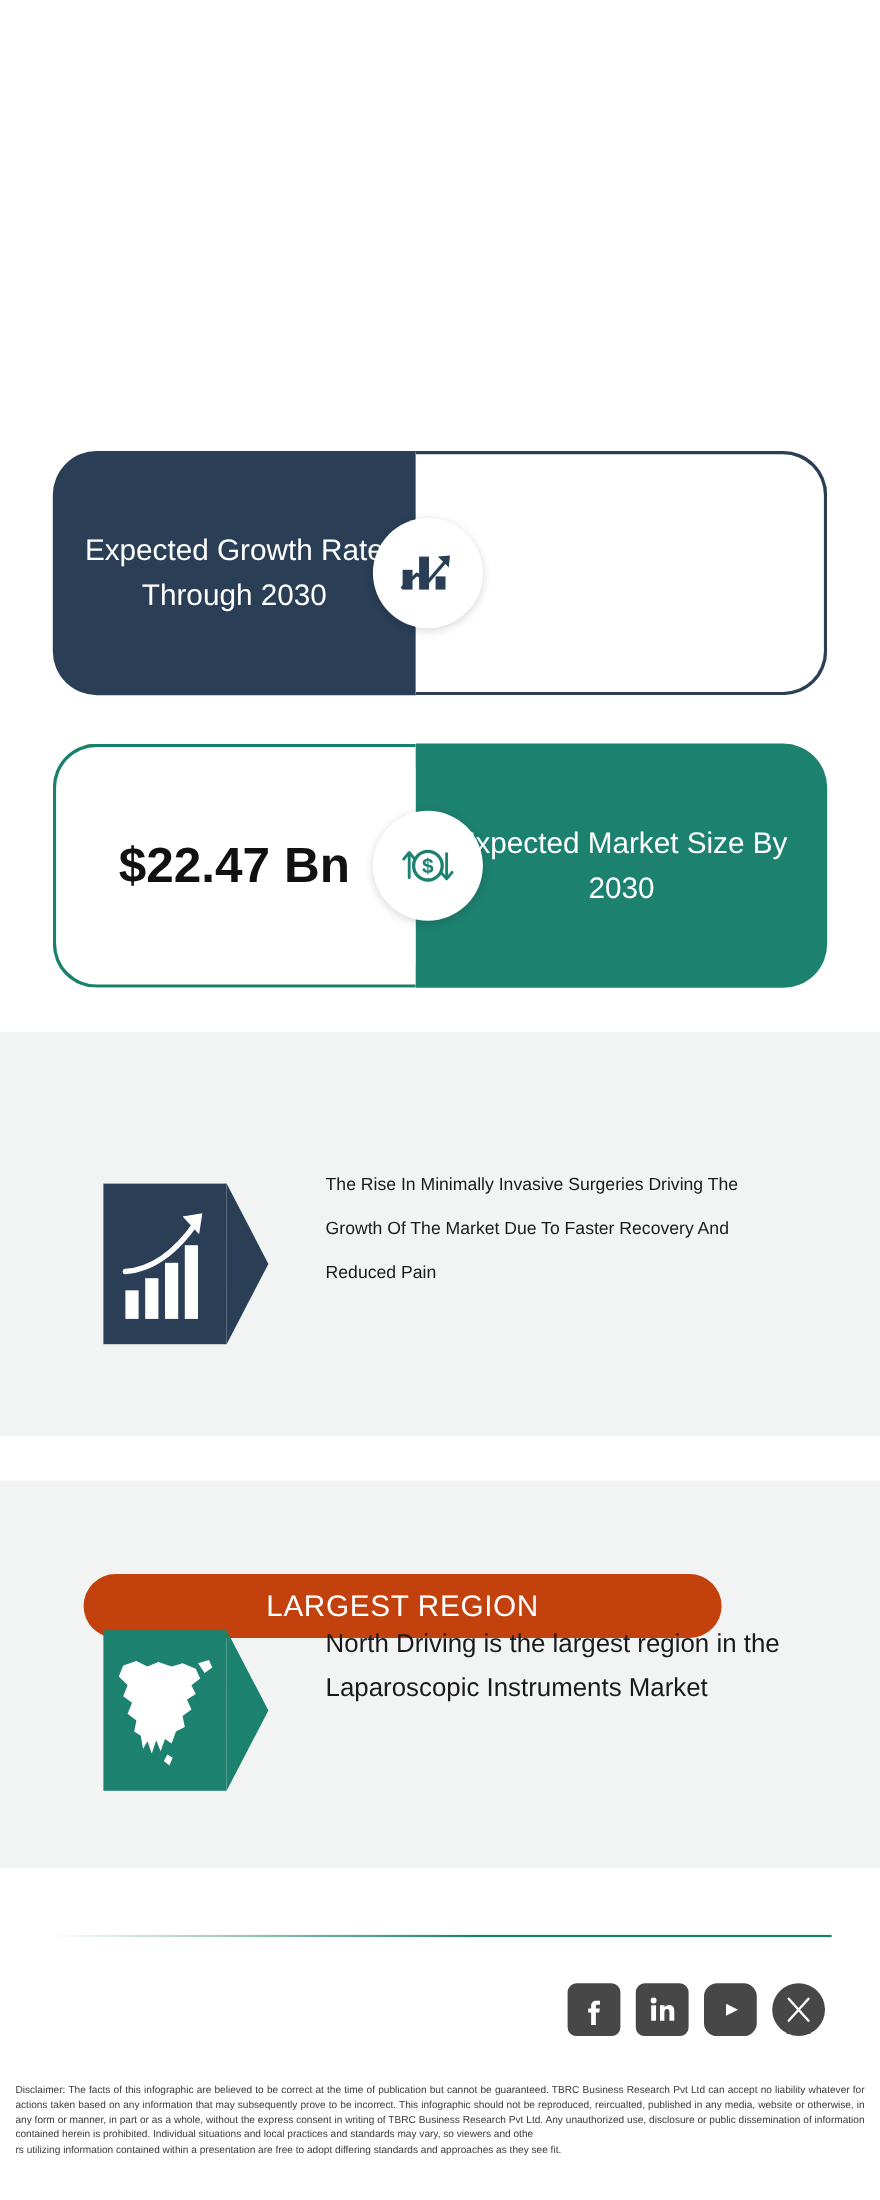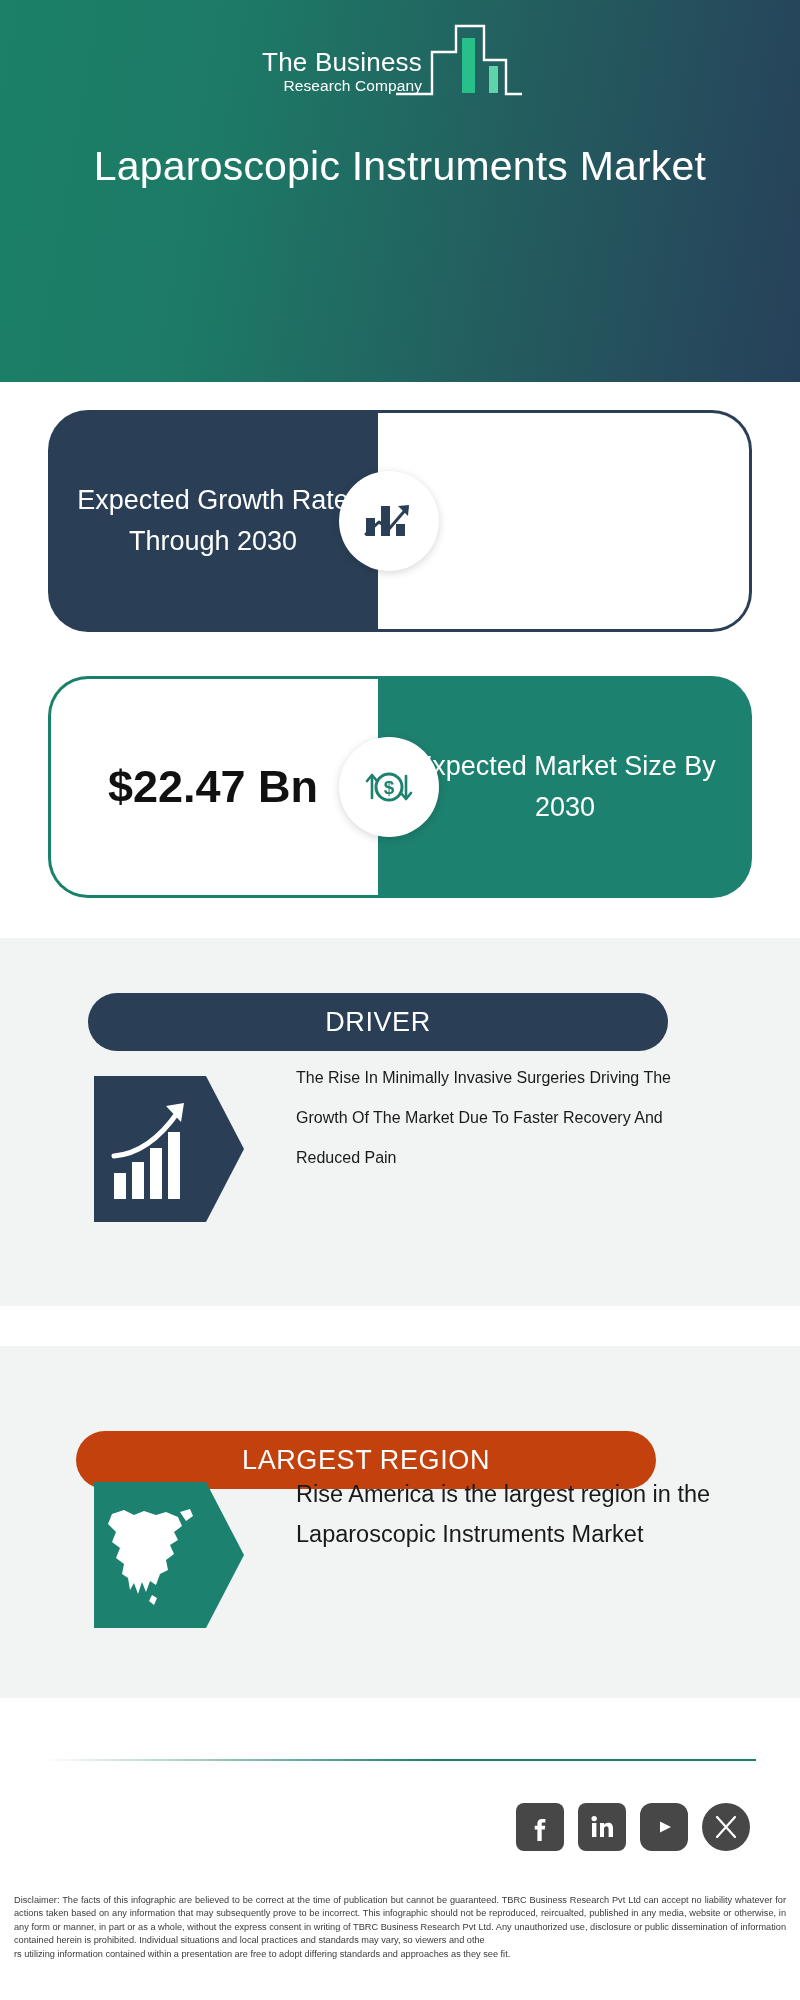--- a/index.html
+++ b/index.html
@@ -107,36 +107,20 @@
   .disclaimer { position:absolute; left:14px; top:1894px; width:772px;
     color:#3a3a3a; font-size:9.2px; line-height:13.4px; text-align:justify;
     font-family:"Liberation Sans", sans-serif; }
   .disclaimer .last { display:block; text-align:left; }
 </style>
 </head>
 <body>
 
 <div class="page">
 
-  <div class="header">
-
-    <div class="logo">
-      <div class="logo-text">
-        <div class="logo-l1">The Business</div>
-        <div class="logo-l2">Research Company</div>
-      </div>
-      <svg class="logo-bars" viewBox="0 0 130 78">
-        <path d="M2 72 L38 72 L38 30 L62 30 L62 4 L90 4 L90 38 L112 38 L112 72 L128 72" fill="none" stroke="#ffffff" stroke-width="2.4" stroke-linejoin="miter"></path>
-        <rect x="68" y="16" width="13" height="55" fill="#27c08a"></rect>
-        <rect x="95" y="44" width="9" height="27" fill="#5fd4ab"></rect>
-      </svg>
-    </div>
-
-    <div class="header-title">Laparoscopic Instruments Market</div>
-  </div>
 
   <div class="stat stat1">
     <div class="stat-fill s1-left"></div>
     <div class="stat-outline s1-right"></div>
     <div class="stat-label lab-left">Expected Growth Rate Through 2030</div>
     <div class="stat-badge">
       <svg width="58" height="58" viewBox="0 0 58 58">
         <rect x="6" y="26" width="9" height="18" fill="#2a3f56"></rect>
         <rect x="21" y="14" width="9" height="30" fill="#2a3f56"></rect>
         <rect x="36" y="32" width="9" height="12" fill="#2a3f56"></rect>
@@ -157,21 +141,20 @@
         <text x="29" y="36" font-size="19" font-weight="700" fill="#1d8170" text-anchor="middle" font-family="Liberation Sans, sans-serif">$</text>
         <path d="M12 18 L12 40" fill="none" stroke="#1d8170" stroke-width="2.6" stroke-linecap="round"></path>
         <path d="M7 23 L12 17 L17 23" fill="none" stroke="#1d8170" stroke-width="2.6" stroke-linecap="round" stroke-linejoin="round"></path>
         <path d="M46 18 L46 40" fill="none" stroke="#1d8170" stroke-width="2.6" stroke-linecap="round"></path>
         <path d="M41 35 L46 41 L51 35" fill="none" stroke="#1d8170" stroke-width="2.6" stroke-linecap="round" stroke-linejoin="round"></path>
       </svg>
     </div>
   </div>
 
   <div class="panel panel1"></div>
-  <div class="pill pill1">DRIVER</div>
   <div class="arrow-box ab1">
     <div class="body">
       <svg width="112" height="146" viewBox="0 0 112 146">
         <rect x="20" y="97" width="12" height="26" fill="#ffffff"></rect>
         <rect x="38" y="86" width="12" height="37" fill="#ffffff"></rect>
         <rect x="56" y="72" width="12" height="51" fill="#ffffff"></rect>
         <rect x="74" y="56" width="12" height="67" fill="#ffffff"></rect>
         <path d="M20 80 C44 78 66 62 84 36" fill="none" stroke="#ffffff" stroke-width="5" stroke-linecap="round"></path>
         <path d="M72 30 L90 27 L87 46 Z" fill="#ffffff"></path>
       </svg>
@@ -188,21 +171,21 @@
         <path fill="#ffffff" d="M18 32 L30 28 L40 33 L50 29 L62 33 L72 30 L84 35
           L88 44 L80 50 L84 58 L76 63 L80 72 L72 78 L74 88 L66 92 L62 103
           L56 99 L52 110 L48 100 L44 112 L40 101 L36 108 L34 96 L28 92
           L30 82 L22 76 L26 66 L18 60 L22 50 L14 42 Z"></path>
         <path fill="#ffffff" d="M86 30 L96 27 L99 34 L92 39 Z"></path>
         <path fill="#ffffff" d="M58 113 L63 116 L60 123 L55 119 Z"></path>
       </svg>
     </div>
     <div class="tip"></div>
   </div>
-  <div class="panel-text pt2">Rise America is the largest region in the Laparoscopic Instruments Market</div>
+  <div class="panel-text pt2">North Driving is the largest region in the Laparoscopic Instruments Market</div>
 
   <div class="divider"></div>
 
   <div class="footer-text">
   </div>
 
   <div class="socials">
     <div class="soc sq">
       <svg width="28" height="28" viewBox="0 0 28 28">
           <path fill="#fff" d="M16.8 9.6h2.6V5.9h-3.4c-3 0-4.6 1.9-4.6 4.7v2.2H8.7v3.8h2.7V28h4.3V16.6h3.1l.5-3.8h-3.6v-1.8c0-.9.4-1.4 1.1-1.4z"></path>

